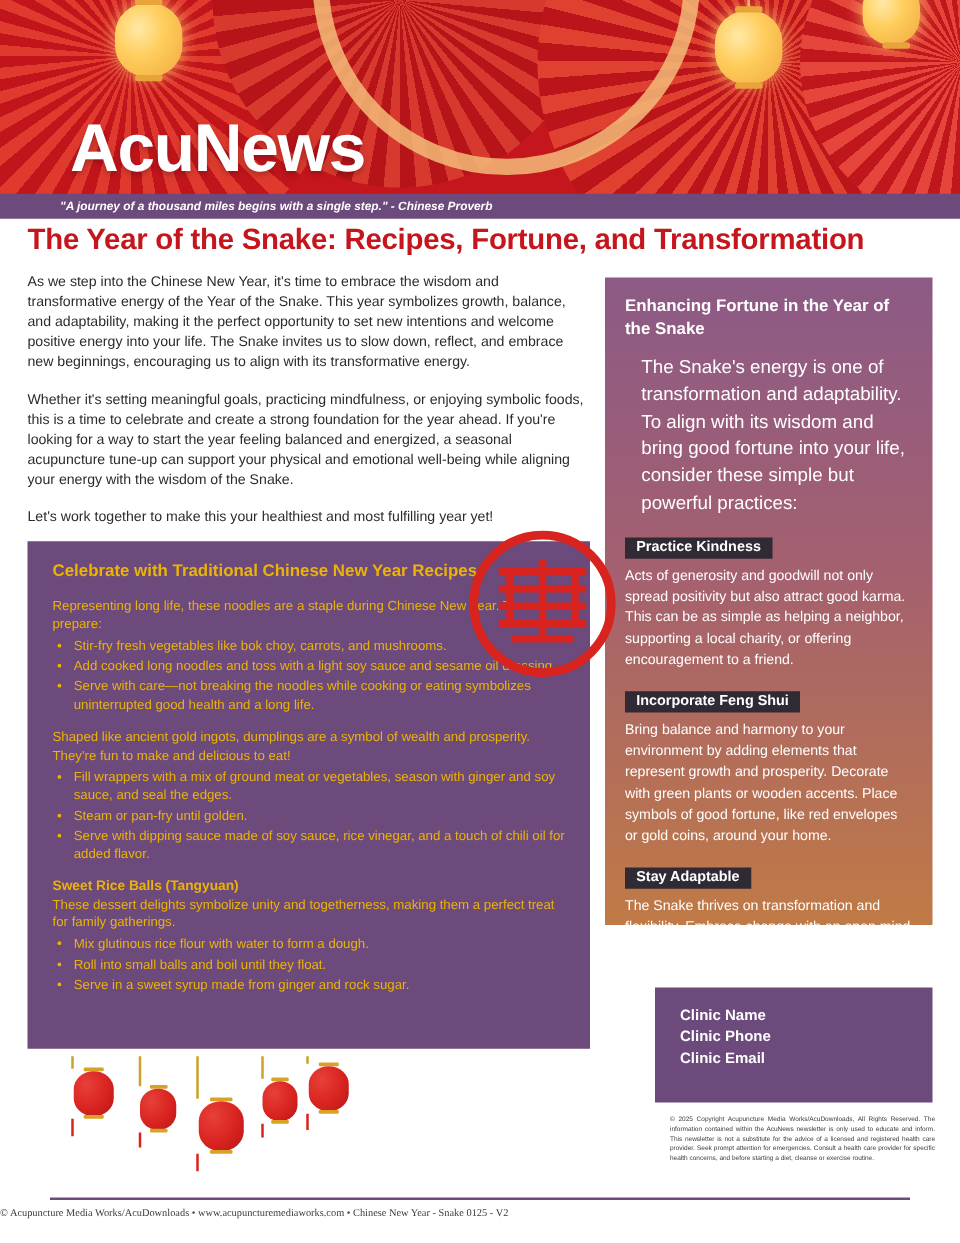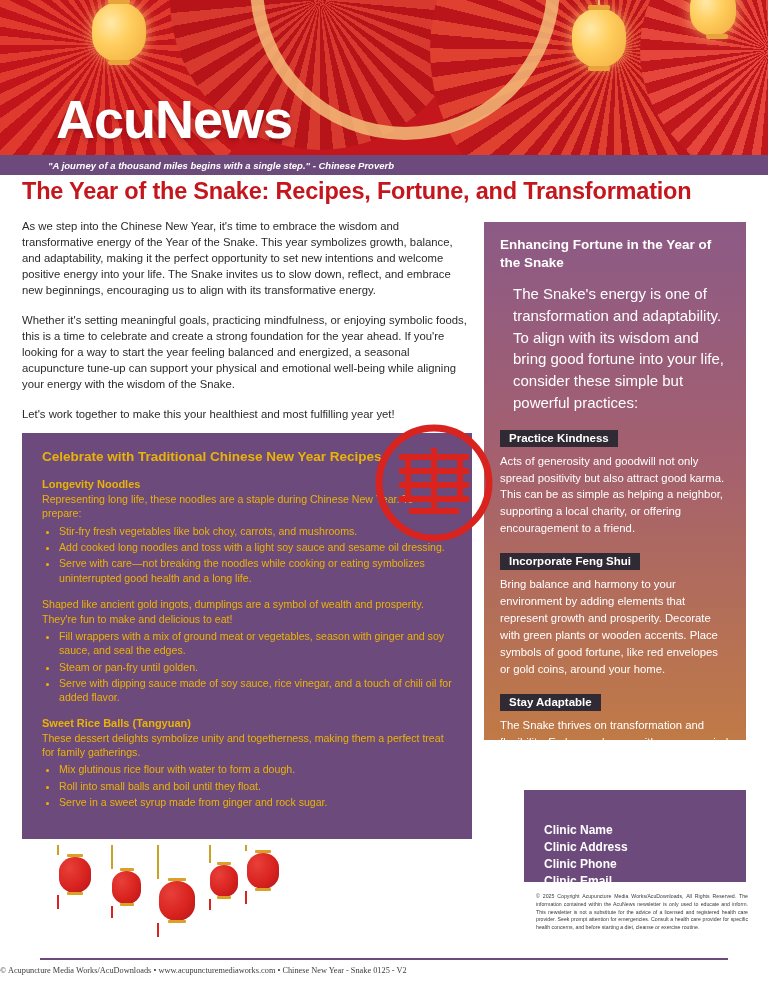--- a/index.html
+++ b/index.html
@@ -256,21 +256,21 @@
   
   .clinic-box {
     position: absolute;
     left: 524px;
     top: 790px;
     width: 222px;
     height: 92px;
     background: #6d4a7c;
     color: #ffffff;
     box-sizing: border-box;
-    padding: 32px 0 0 20px;
+    padding: 14px 0 0 20px;
   }
   .clinic-box div {
     font-size: 12px;
     font-weight: bold;
     line-height: 1.42;
   }
 
   .copyright-block {
     position: absolute;
     left: 536px;
@@ -374,21 +374,20 @@
       <p>As we step into the Chinese New Year, it's time to embrace the wisdom and transformative energy of the Year of the Snake. This year symbolizes growth, balance, and adaptability, making it the perfect opportunity to set new intentions and welcome positive energy into your life. The Snake invites us to slow down, reflect, and embrace new beginnings, encouraging us to align with its transformative energy.</p>
       <p>Whether it's setting meaningful goals, practicing mindfulness, or enjoying symbolic foods, this is a time to celebrate and create a strong foundation for the year ahead. If you're looking for a way to start the year feeling balanced and energized, a seasonal acupuncture tune-up can support your physical and emotional well-being while aligning your energy with the wisdom of the Snake.</p>
       <p>Let's work together to make this your healthiest and most fulfilling year yet!</p>
     </div>
   </div>
 
   <div class="recipes-box">
     <h2>Celebrate with Traditional Chinese New Year Recipes</h2>
 
     <div class="sec">
-      <h3>Longevity Noodles</h3>
       <p>Representing long life, these noodles are a staple during Chinese New Year. To prepare:</p>
       <ul>
         <li>Stir-fry fresh vegetables like bok choy, carrots, and mushrooms.</li>
         <li>Add cooked long noodles and toss with a light soy sauce and sesame oil dressing.</li>
         <li>Serve with care—not breaking the noodles while cooking or eating symbolizes uninterrupted good health and a long life.</li>
       </ul>
     </div>
 
     <div class="sec">
       <p>Shaped like ancient gold ingots, dumplings are a symbol of wealth and prosperity. They're fun to make and delicious to eat!</p>
@@ -441,21 +440,20 @@
     </div>
 
     <div>
       <span class="tagpill">Stay Adaptable</span>
       <p class="ptext">The Snake thrives on transformation and flexibility. Embrace change with an open mind and stay resilient in the face of challenges. Opportunities often arise when we're willing to adapt and grow.</p>
     </div>
   </div>
 
   <div class="clinic-box">
     <div>Clinic Name</div>
-    <div>Clinic Address</div>
     <div>Clinic Phone</div>
     <div>Clinic Email</div>
   </div>
 
   <div class="copyright-block">© 2025 Copyright Acupuncture Media Works/AcuDownloads, All Rights Reserved. The information contained within the AcuNews newsletter is only used to educate and inform. This newsletter is not a substitute for the advice of a licensed and registered health care provider. Seek prompt attention for emergencies. Consult a health care provider for specific health concerns, and before starting a diet, cleanse or exercise routine.</div>
 
   <div class="lanterns">
     <div class="lant" style="left:18px; top:0;">
       <div class="string" style="height:10px;"></div>
       <div class="capt" style="left:9px; top:9px; width:16px; height:3px;"></div>

